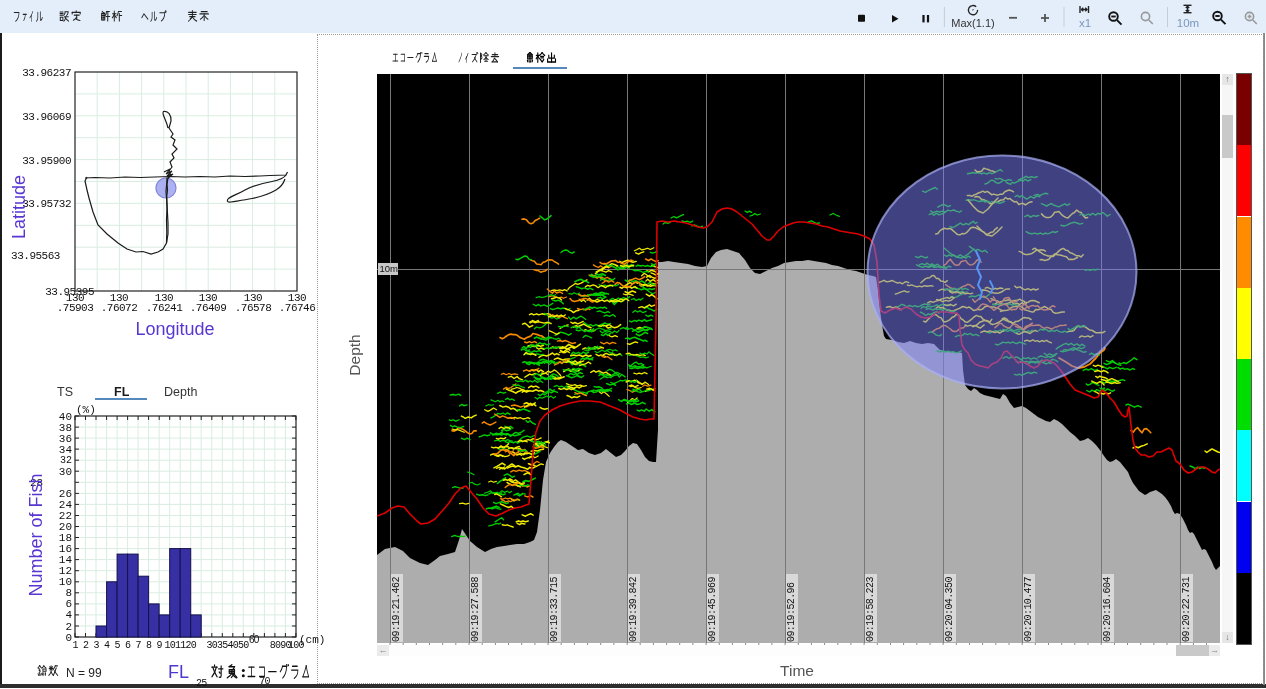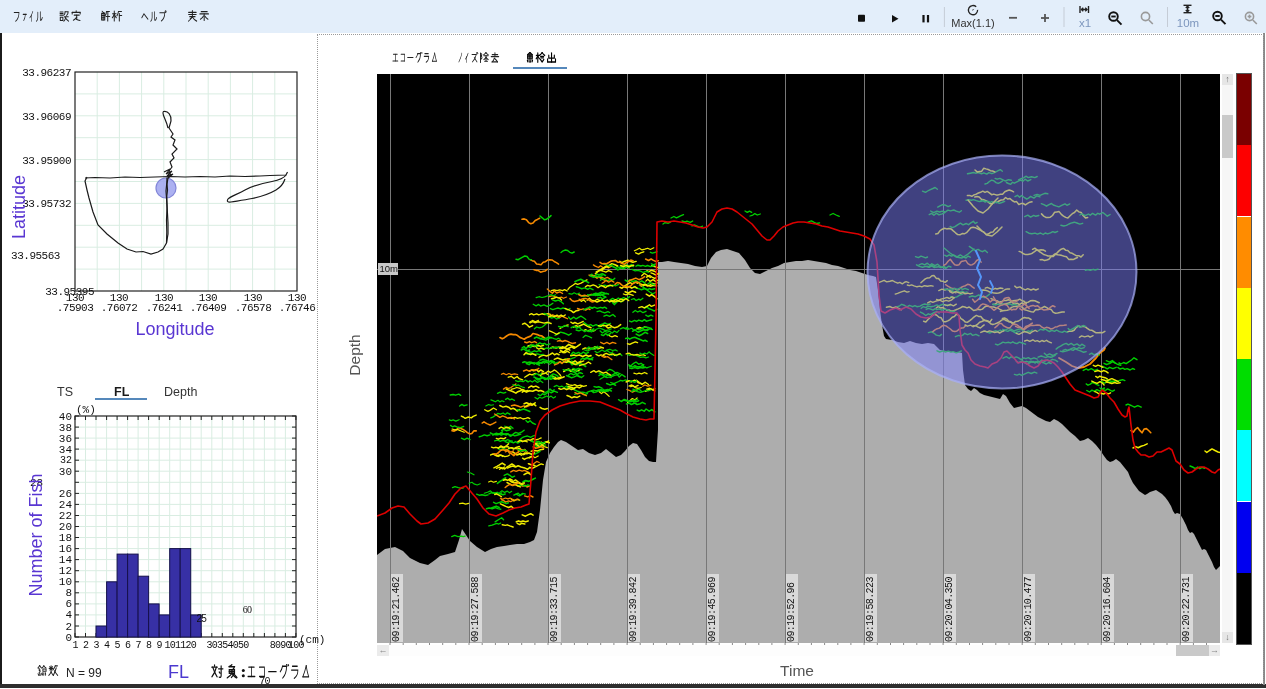--- a/index.html
+++ b/index.html
@@ -548,26 +548,26 @@
 <div style="position:absolute;left:85.0px;top:640px;width:22px;text-align:center;font-family:'Liberation Mono',monospace;font-size:10px;letter-spacing:-0.8px;color:#111">3</div>
 <div style="position:absolute;left:95.6px;top:640px;width:22px;text-align:center;font-family:'Liberation Mono',monospace;font-size:10px;letter-spacing:-0.8px;color:#111">4</div>
 <div style="position:absolute;left:106.1px;top:640px;width:22px;text-align:center;font-family:'Liberation Mono',monospace;font-size:10px;letter-spacing:-0.8px;color:#111">5</div>
 <div style="position:absolute;left:116.6px;top:640px;width:22px;text-align:center;font-family:'Liberation Mono',monospace;font-size:10px;letter-spacing:-0.8px;color:#111">6</div>
 <div style="position:absolute;left:127.1px;top:640px;width:22px;text-align:center;font-family:'Liberation Mono',monospace;font-size:10px;letter-spacing:-0.8px;color:#111">7</div>
 <div style="position:absolute;left:137.6px;top:640px;width:22px;text-align:center;font-family:'Liberation Mono',monospace;font-size:10px;letter-spacing:-0.8px;color:#111">8</div>
 <div style="position:absolute;left:148.2px;top:640px;width:22px;text-align:center;font-family:'Liberation Mono',monospace;font-size:10px;letter-spacing:-0.8px;color:#111">9</div>
 <div style="position:absolute;left:158.7px;top:640px;width:22px;text-align:center;font-family:'Liberation Mono',monospace;font-size:10px;letter-spacing:-0.8px;color:#111">10</div>
 <div style="position:absolute;left:169.2px;top:640px;width:22px;text-align:center;font-family:'Liberation Mono',monospace;font-size:10px;letter-spacing:-0.8px;color:#111">11</div>
 <div style="position:absolute;left:179.7px;top:640px;width:22px;text-align:center;font-family:'Liberation Mono',monospace;font-size:10px;letter-spacing:-0.8px;color:#111">20</div>
-<div style="position:absolute;left:190.2px;top:613px;width:22px;text-align:center;font-family:Liberation Sans, sans-serif;font-size:10px;letter-spacing:-0.8px;color:#111">25</div>
+<div style="position:absolute;left:190.2px;top:678px;width:22px;text-align:center;font-family:Liberation Mono, monospace;font-size:10px;letter-spacing:-0.8px;color:#111">25</div>
 <div style="position:absolute;left:200.8px;top:640px;width:22px;text-align:center;font-family:'Liberation Mono',monospace;font-size:10px;letter-spacing:-0.8px;color:#111">30</div>
 <div style="position:absolute;left:211.3px;top:640px;width:22px;text-align:center;font-family:'Liberation Mono',monospace;font-size:10px;letter-spacing:-0.8px;color:#111">35</div>
 <div style="position:absolute;left:221.8px;top:640px;width:22px;text-align:center;font-family:'Liberation Mono',monospace;font-size:10px;letter-spacing:-0.8px;color:#111">40</div>
 <div style="position:absolute;left:232.3px;top:640px;width:22px;text-align:center;font-family:'Liberation Mono',monospace;font-size:10px;letter-spacing:-0.8px;color:#111">50</div>
-<div style="position:absolute;left:242.8px;top:604px;width:22px;font-family:Liberation Serif, serif;font-size:10px;letter-spacing:-0.8px;color:#111">60</div>
+<div style="position:absolute;left:242.8px;top:634px;width:22px;text-align:center;font-family:Liberation Sans, sans-serif;font-size:10px;letter-spacing:-0.8px;color:#111">60</div>
 <div style="position:absolute;left:253.4px;top:676px;width:22px;text-align:center;font-family:'Liberation Mono',monospace;font-size:10px;letter-spacing:-0.8px;color:#111">70</div>
 <div style="position:absolute;left:263.9px;top:640px;width:22px;text-align:center;font-family:'Liberation Mono',monospace;font-size:10px;letter-spacing:-0.8px;color:#111">80</div>
 <div style="position:absolute;left:274.4px;top:640px;width:22px;text-align:center;font-family:'Liberation Mono',monospace;font-size:10px;letter-spacing:-0.8px;color:#111">90</div>
 <div style="position:absolute;left:284.9px;top:640px;width:22px;text-align:center;font-family:'Liberation Mono',monospace;font-size:10px;letter-spacing:-0.8px;color:#111">100</div>
 <div class="ab" style="left:299px;top:634px;font-family:'Liberation Mono',monospace;font-size:11px;color:#111">(cm)</div>
 <div class="ab" style="left:-34px;top:525px;width:140px;height:20px;text-align:center;font-size:18px;color:#5936d2;transform:rotate(-90deg)">Number of Fish</div>
 <div class="ab" style="left:66px;top:666px;font-size:12px;color:#222">N = 99</div>
 <div class="ab" style="left:168px;top:662px;font-size:18px;color:#4b39cf">FL</div>
 
 <div class="ab" style="left:513px;top:67px;width:54px;height:2px;background:#5588bb"></div>

